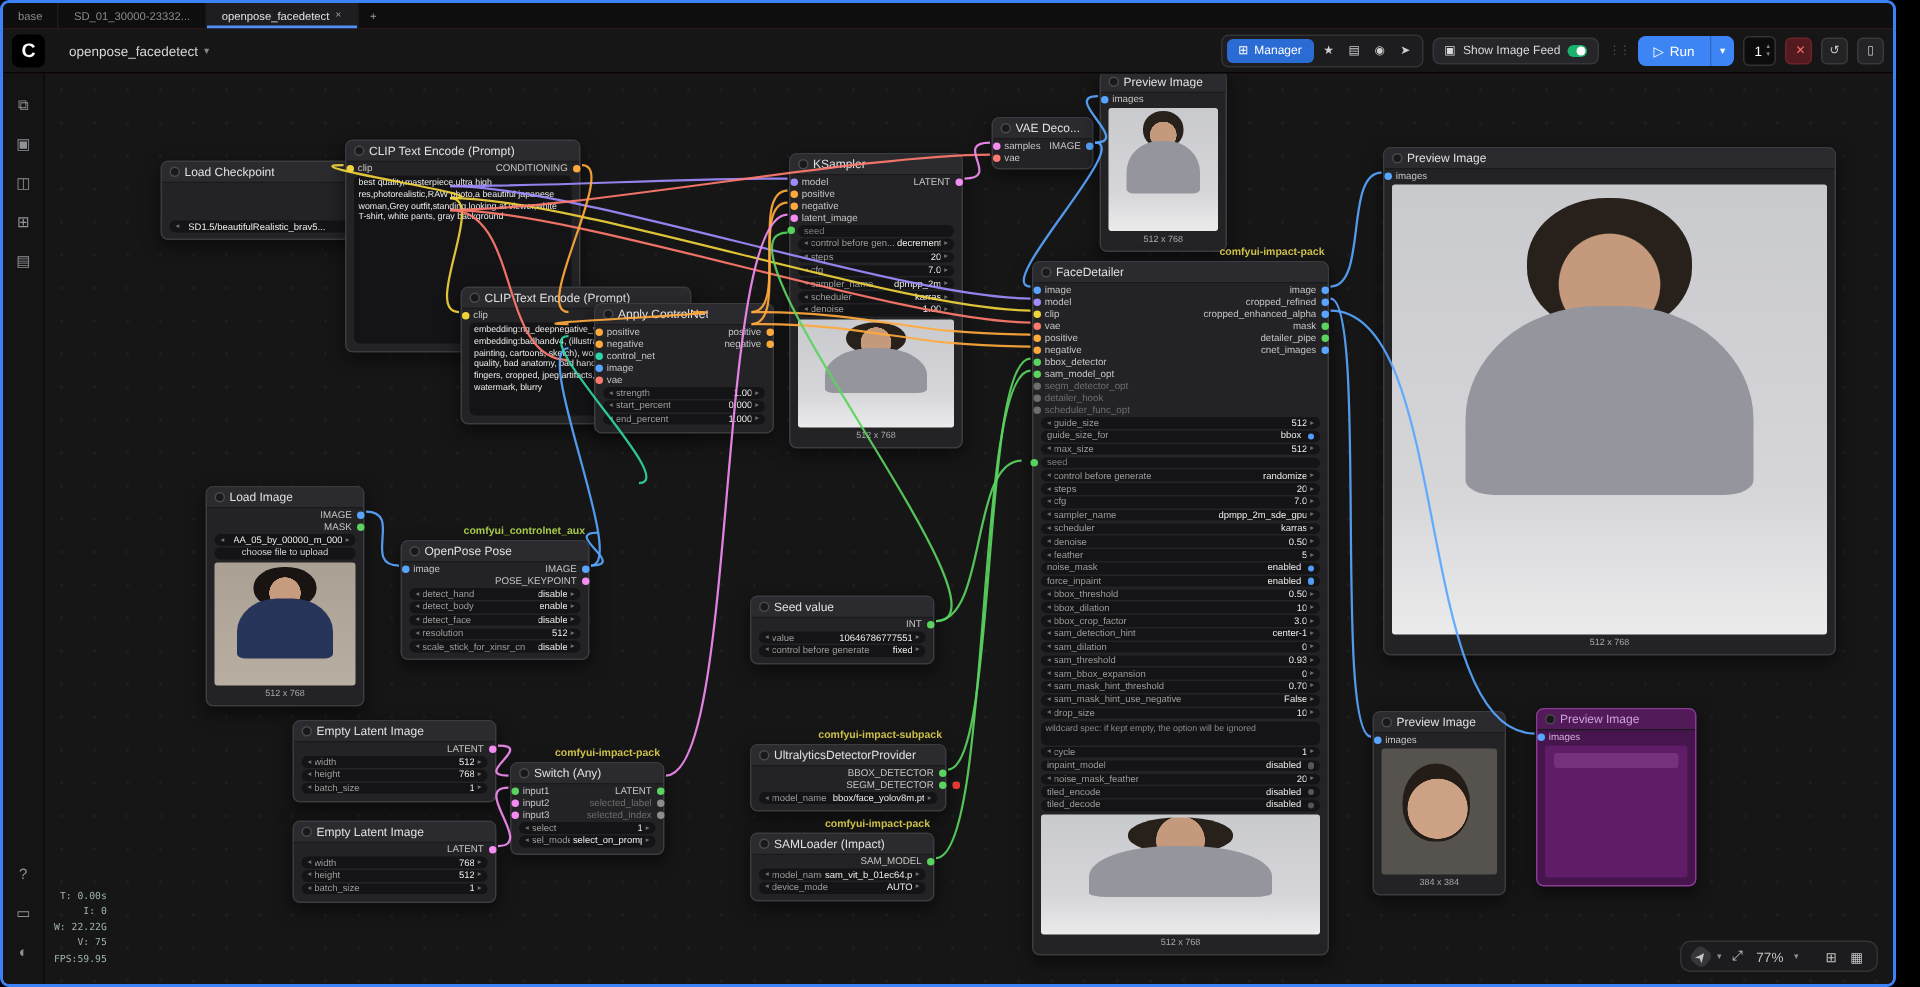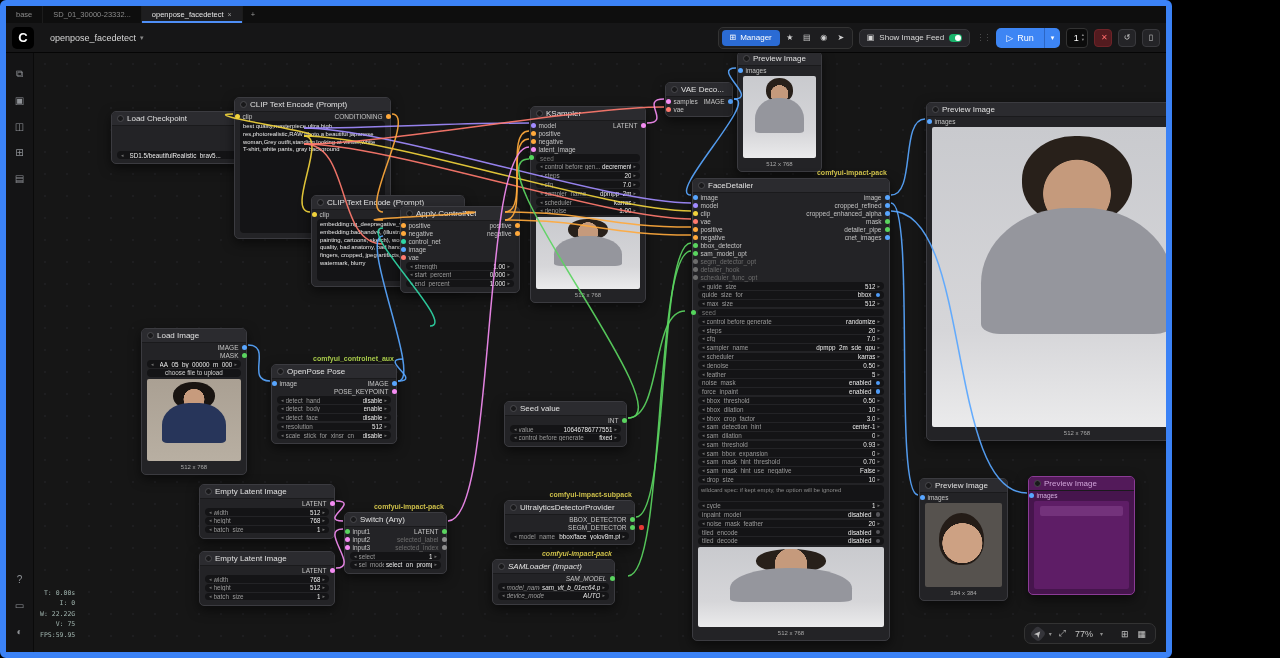--- a/index.html
+++ b/index.html
@@ -1,16 +1,16 @@
 <!DOCTYPE html>
 <html><head>
 <meta charset="utf-8">
 <style>
   html,body{margin:0;padding:0;background:#000;font-family:"Liberation Sans","DejaVu Sans",sans-serif;}
-  .app{position:relative;width:1172px;height:658px;background:#7f1d1d;overflow:hidden;border:6px solid #3b82f6;border-radius:6px;box-sizing:border-box;}
+  .app{position:relative;width:1264px;height:658px;background:#7f1d1d;overflow:hidden;border:2px solid #3b82f6;border-radius:6px;box-sizing:border-box;}
   
   .tabbar{position:absolute;left:0;top:0;right:0;height:17px;background:#0e0e0e;display:flex;align-items:stretch;z-index:50;font-size:7.5px;color:#8b8b8b;}
   .tab{display:flex;align-items:center;gap:4px;padding:0 10px;border-right:1px solid #1c1c1c;cursor:pointer;white-space:nowrap;}
   .tab.active{background:#1e1e20;color:#e3e3e3;box-shadow:inset 0 -2px 0 #4f8ff7;}
   .tab .close{color:#9a9a9a;font-size:7px;}
   .tab-new{display:flex;align-items:center;padding:0 8px;color:#9a9a9a;}
   
   .menubar{position:absolute;left:0;top:17px;right:0;height:30px;background:#161617;border-bottom:1px solid #050505;display:flex;align-items:center;z-index:50;padding:0 6px;box-sizing:border-box;gap:8px;}
   .logo{width:22px;height:22px;border-radius:5px;background:#000;color:#fff;font-weight:bold;font-size:13px;display:flex;align-items:center;justify-content:center;}
   .wfbtn{display:flex;align-items:center;gap:4px;background:transparent;border:none;color:#d6d6d6;font-size:9px;padding:4px 8px;border-radius:4px;cursor:pointer;}
@@ -547,21 +547,21 @@
             <span class="errdot"></span>
           </span>
         </div>
         <div class="widget combo">
           <span class="arr">◂</span>
           <span class="wlabel">model_name</span>
           <span class="wvalue">bbox/face_yolov8m.pt</span>
           <span class="arr">▸</span>
         </div>
       </div>
-      <div class="node" style="left: 486px; top: 553px; width: 123px; font-style: italic;">
+      <div class="node" style="left: 498px; top: 553px; width: 123px;">
         <div class="badge" style="color: rgb(205, 191, 74);">comfyui-impact-pack</div>
         <div class="nhead">
           <span class="ndot"></span>
           <span class="ntitle">SAMLoader (Impact)</span>
         </div>
         <div class="srow">
           <span></span>
           <span class="sout">
             <span class="slbl">SAM_MODEL</span>
             <span class="sdot" style="background: rgb(90, 212, 95);"></span>

